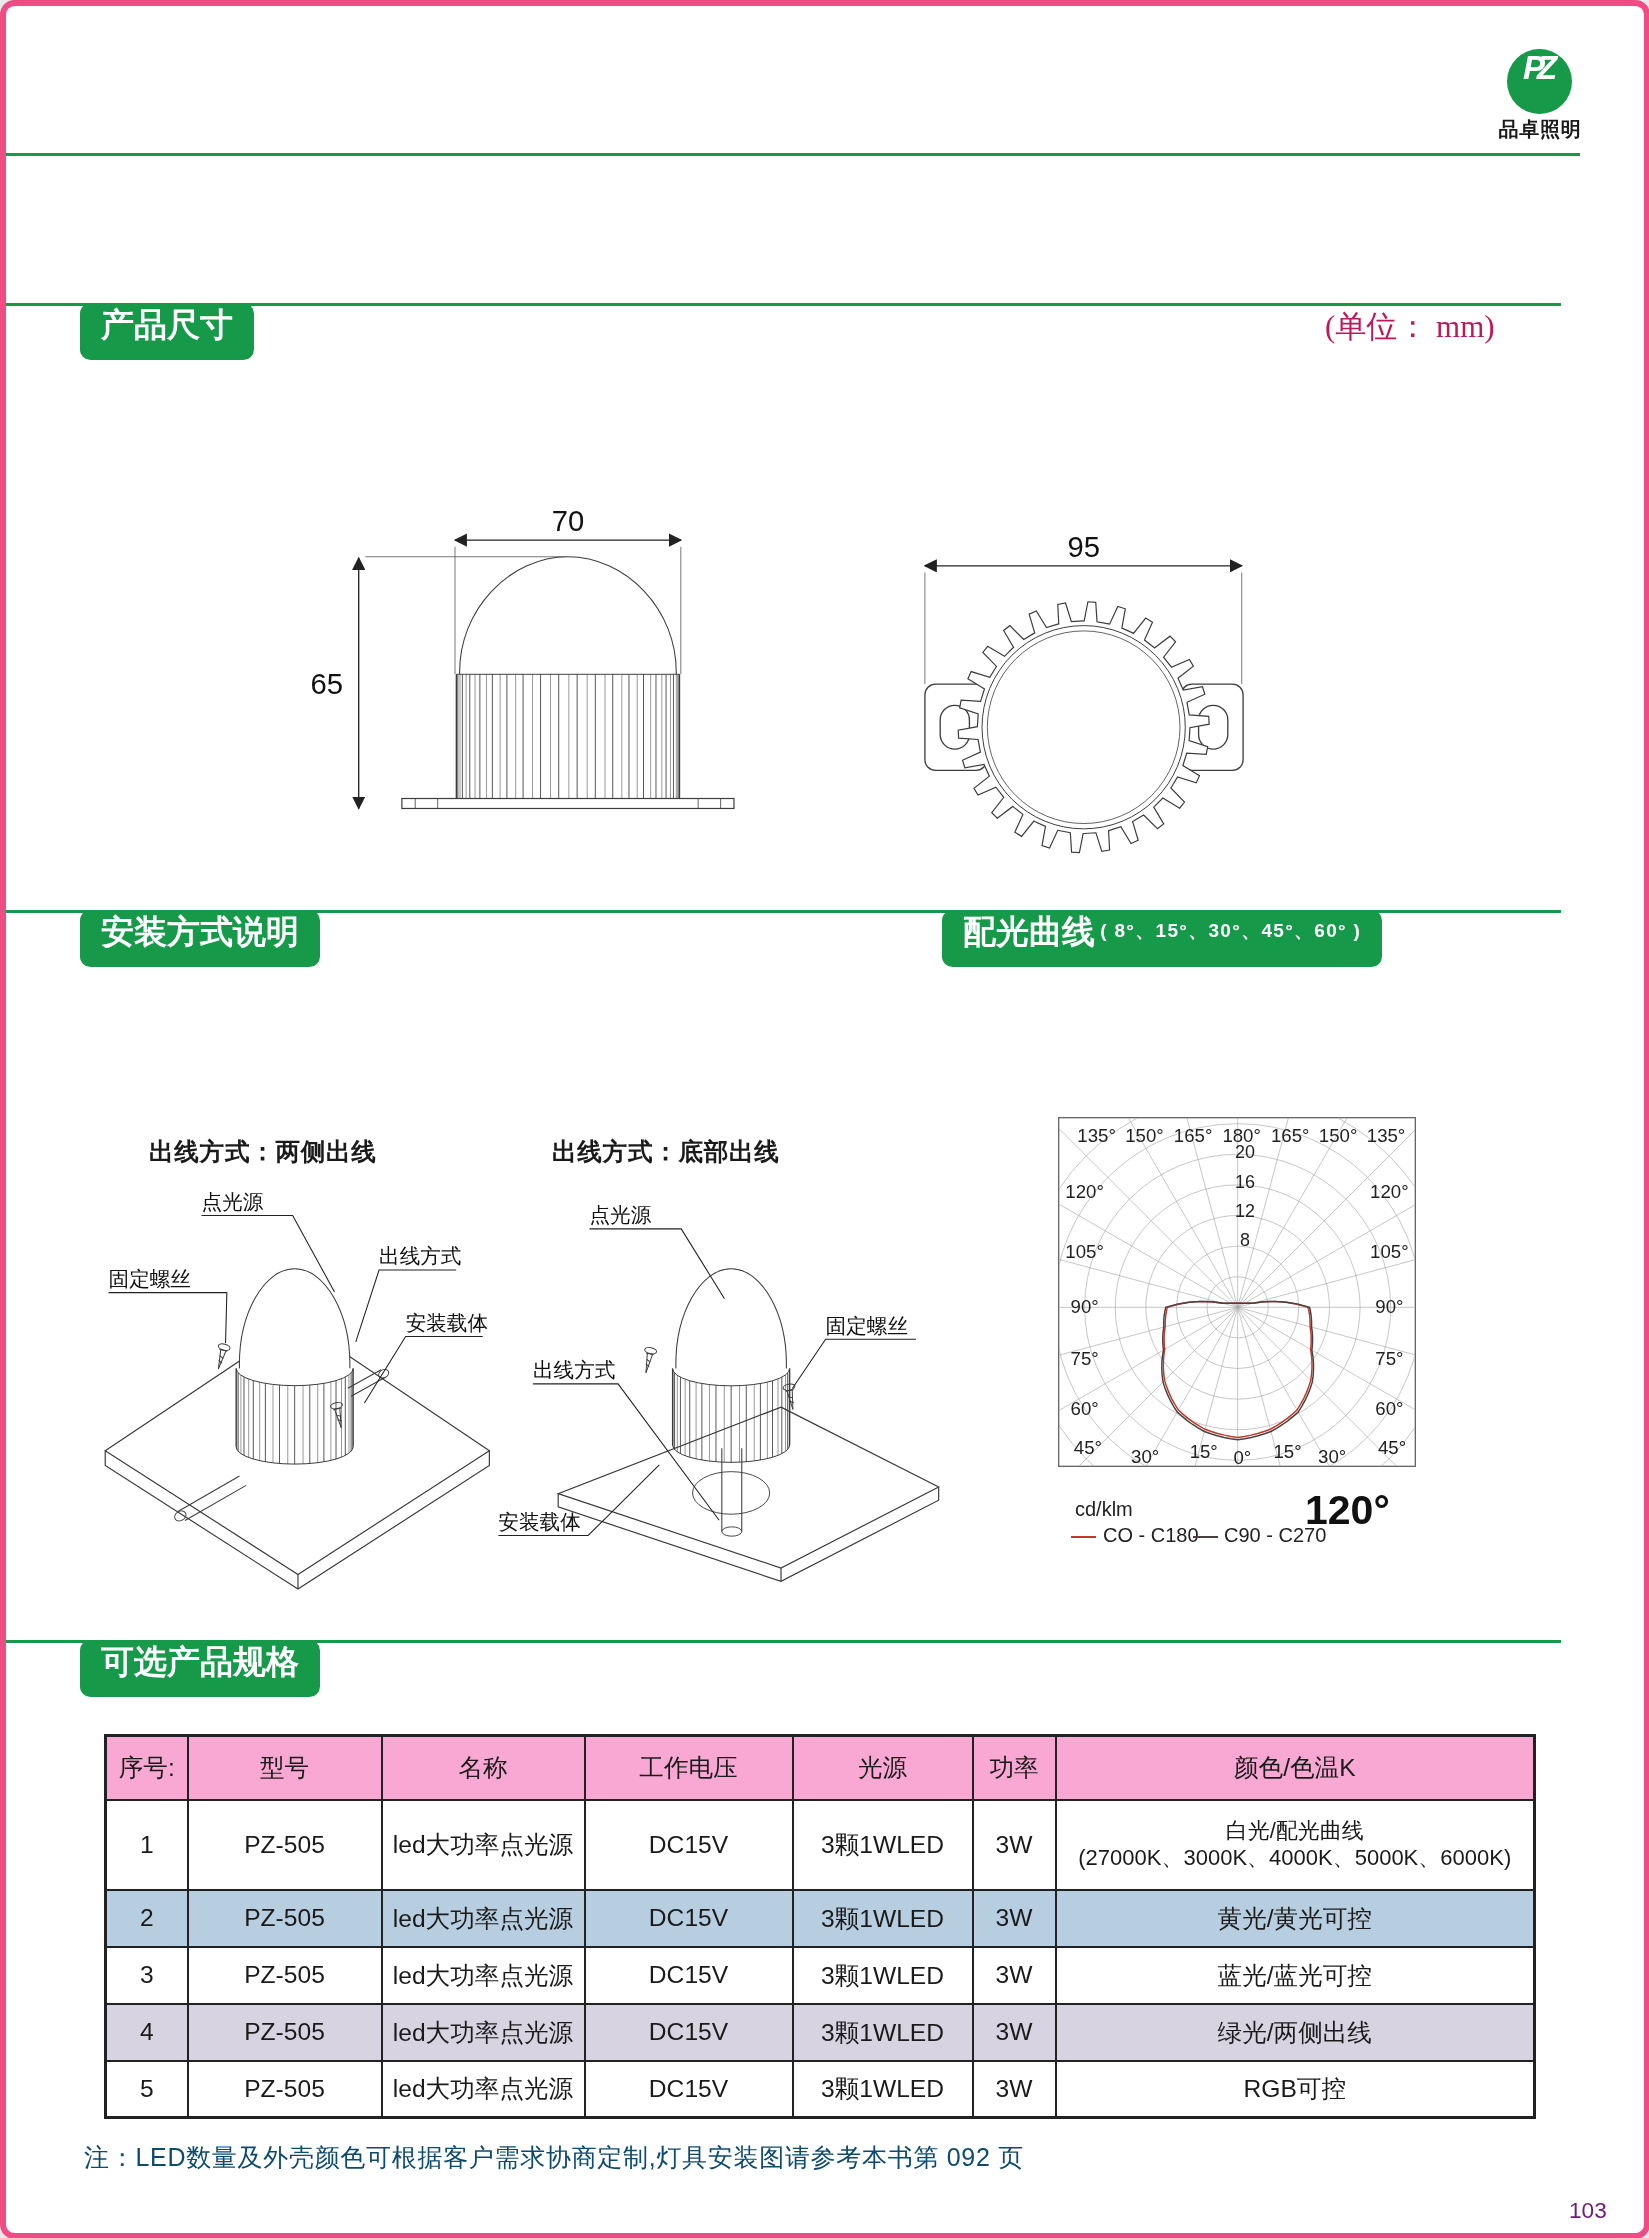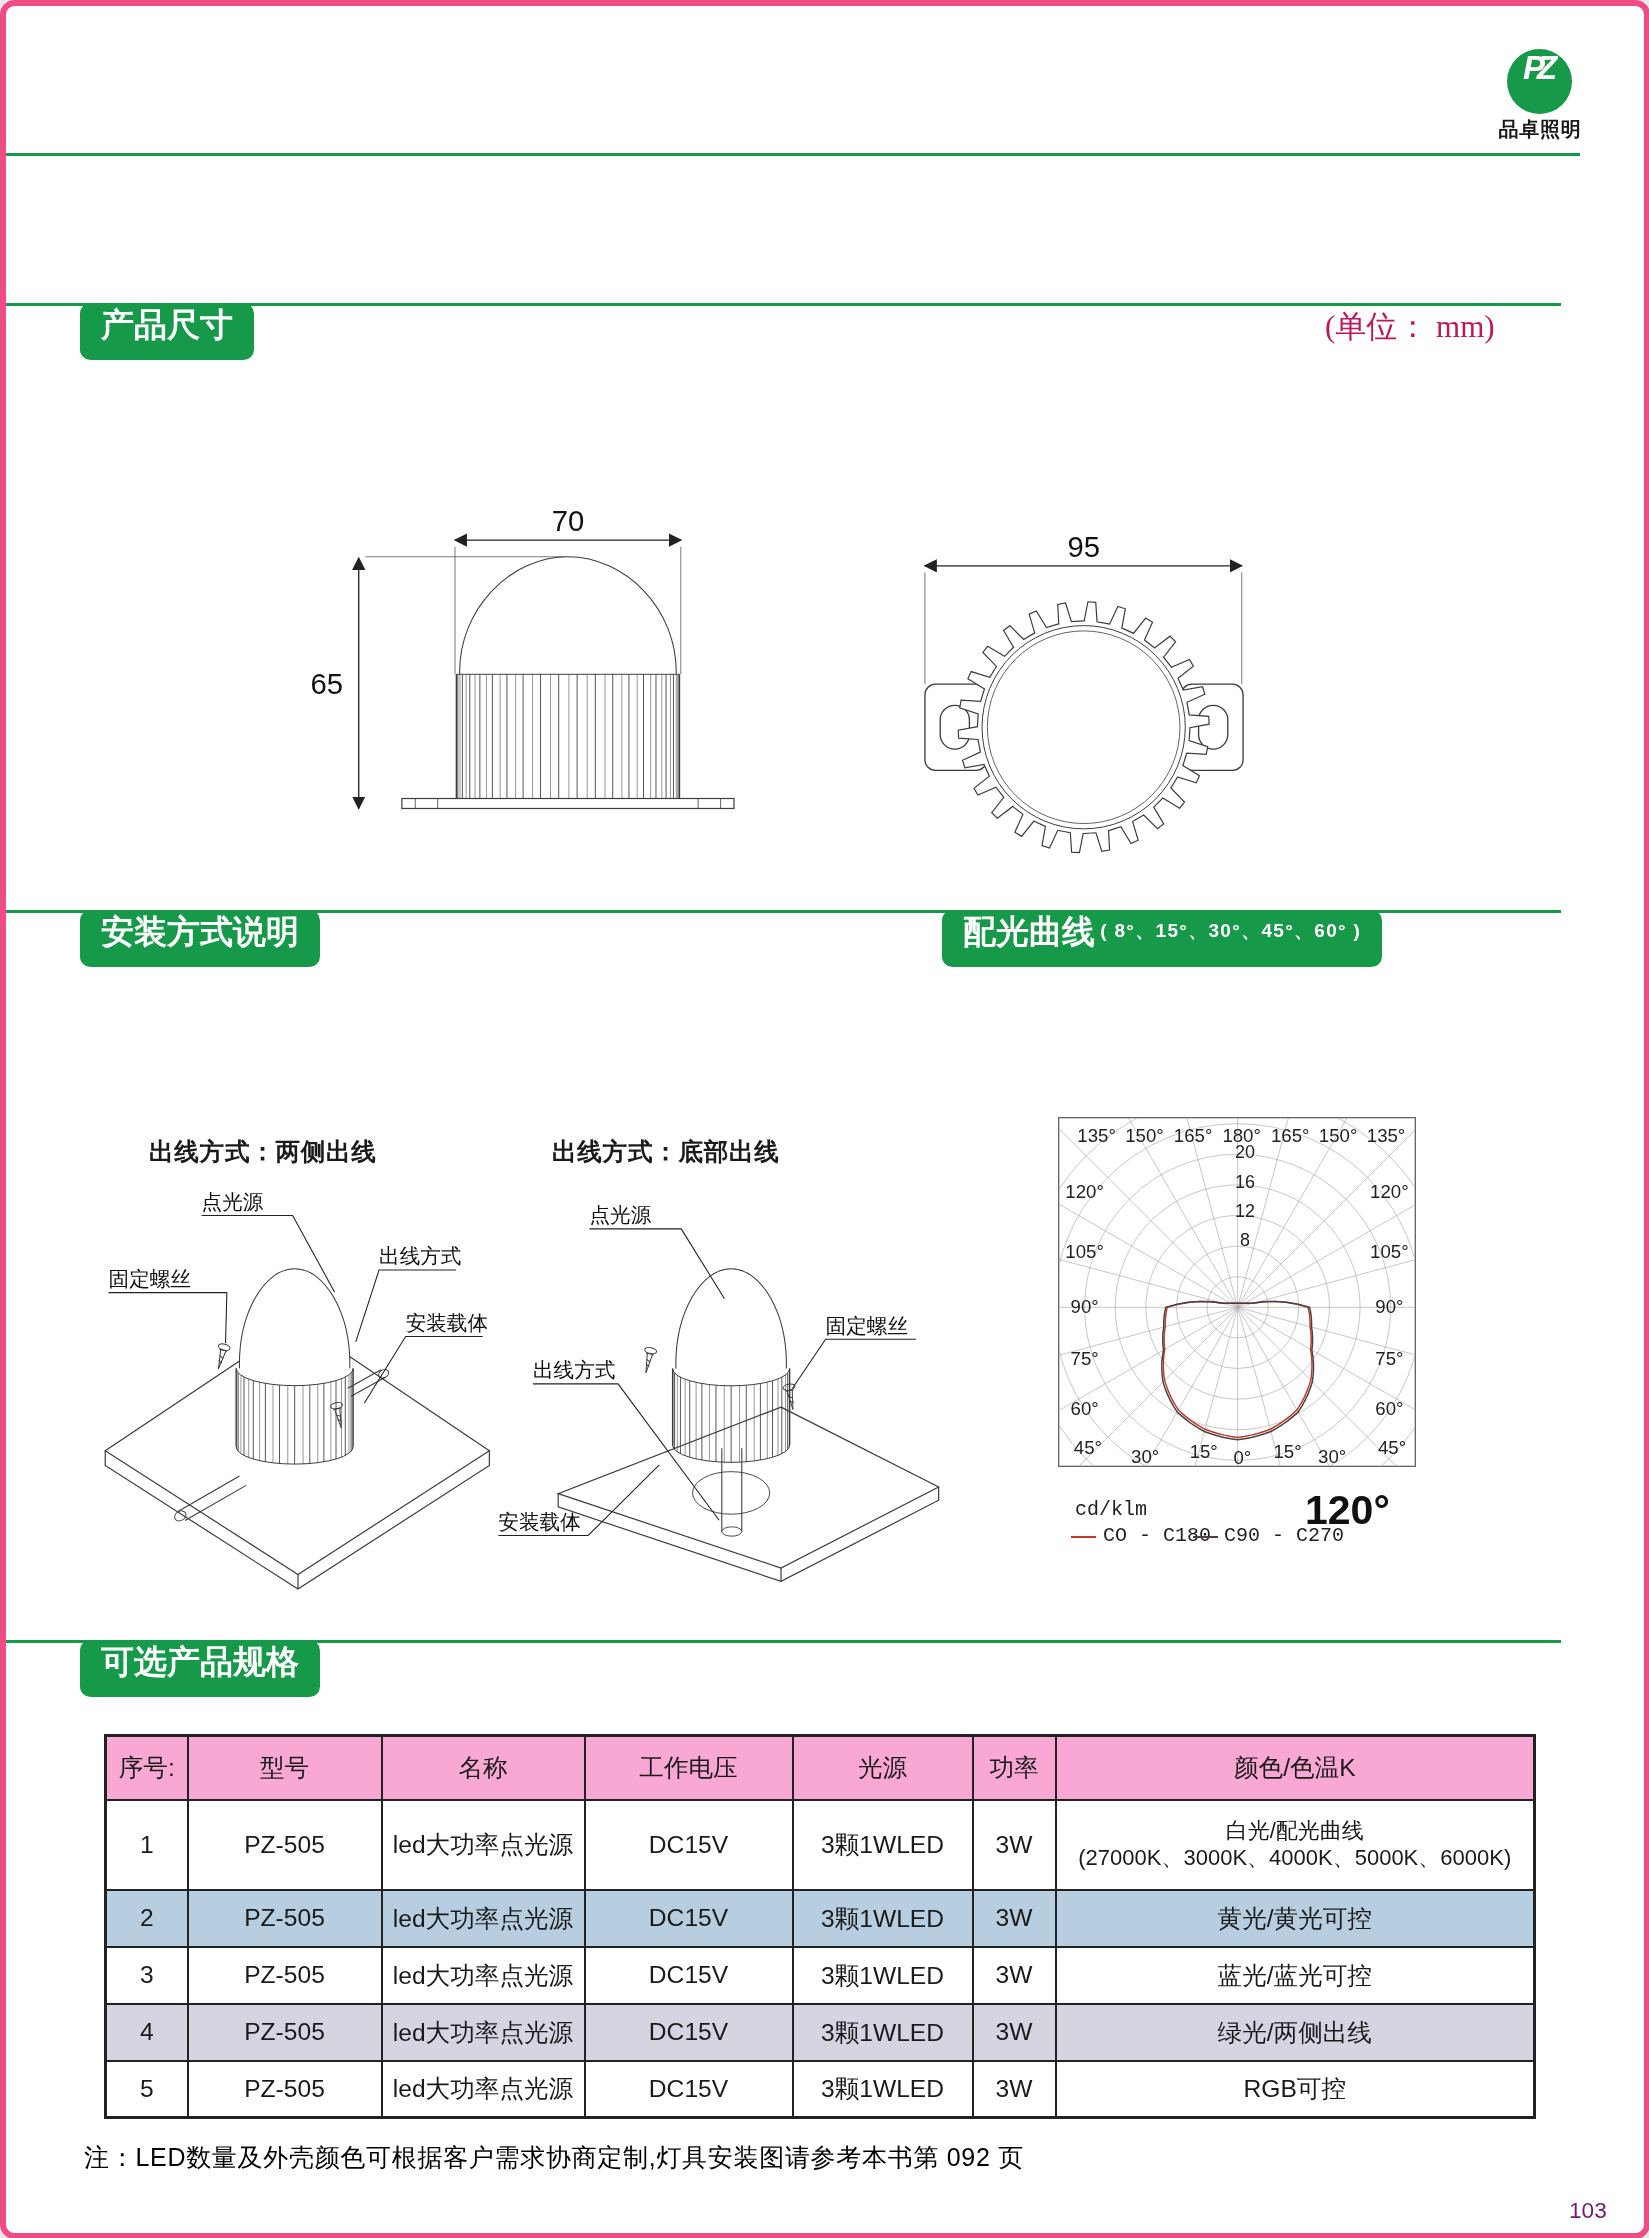--- a/index.html
+++ b/index.html
@@ -17,24 +17,24 @@
   }
   .shead .sub{font-size:19px;font-weight:bold;margin-left:5.3px;margin-top:8px;letter-spacing:1.3px;}
   .unit-note{font-family:"Liberation Serif","DejaVu Serif",serif;font-size:31px;color:#be185d;}
   .logo-circle{
     position:absolute;left:1501px;top:43px;width:65px;height:65px;border-radius:50%;
     background:#169a4a;display:flex;align-items:flex-start;justify-content:center;
   }
   .logo-monogram{color:#fff;font-size:33px;font-weight:bold;letter-spacing:-8px;padding-right:6.6px;font-style:italic;}
   .brand-name{position:absolute;left:1481px;top:110px;width:106px;text-align:center;font-size:20px;font-weight:bold;letter-spacing:0.7px;}
   .diag-title{position:absolute;font-size:24.6px;font-weight:bold;letter-spacing:0.7px;}
-  .legend-txt{position:absolute;font-size:20px;color:#222;font-family:Liberation Mono, monospace;}
+  .legend-txt{position:absolute;font-size:20px;color:#222;}
   .legend-dash{position:absolute;width:25px;height:2px;}
   .beam-angle{position:absolute;font-size:41px;font-weight:bold;color:#111;}
-  .note-text{position:absolute;font-size:25px;color:#000000;letter-spacing:0.7px;}
+  .note-text{position:absolute;font-size:25px;color:#0c4a6e;letter-spacing:0.7px;}
   .page-num{position:absolute;font-size:22.6px;color:#701a75;}
   table.spec{
     position:absolute;left:98px;top:1728px;width:1430px;
     border-collapse:collapse;table-layout:fixed;
   }
   table.spec td,table.spec th{
     border:2px solid #222;text-align:center;vertical-align:middle;
     font-size:24.6px;font-weight:normal;padding:0 4px;overflow:hidden;
   }
   table.spec{border:3.3px solid #222;}

